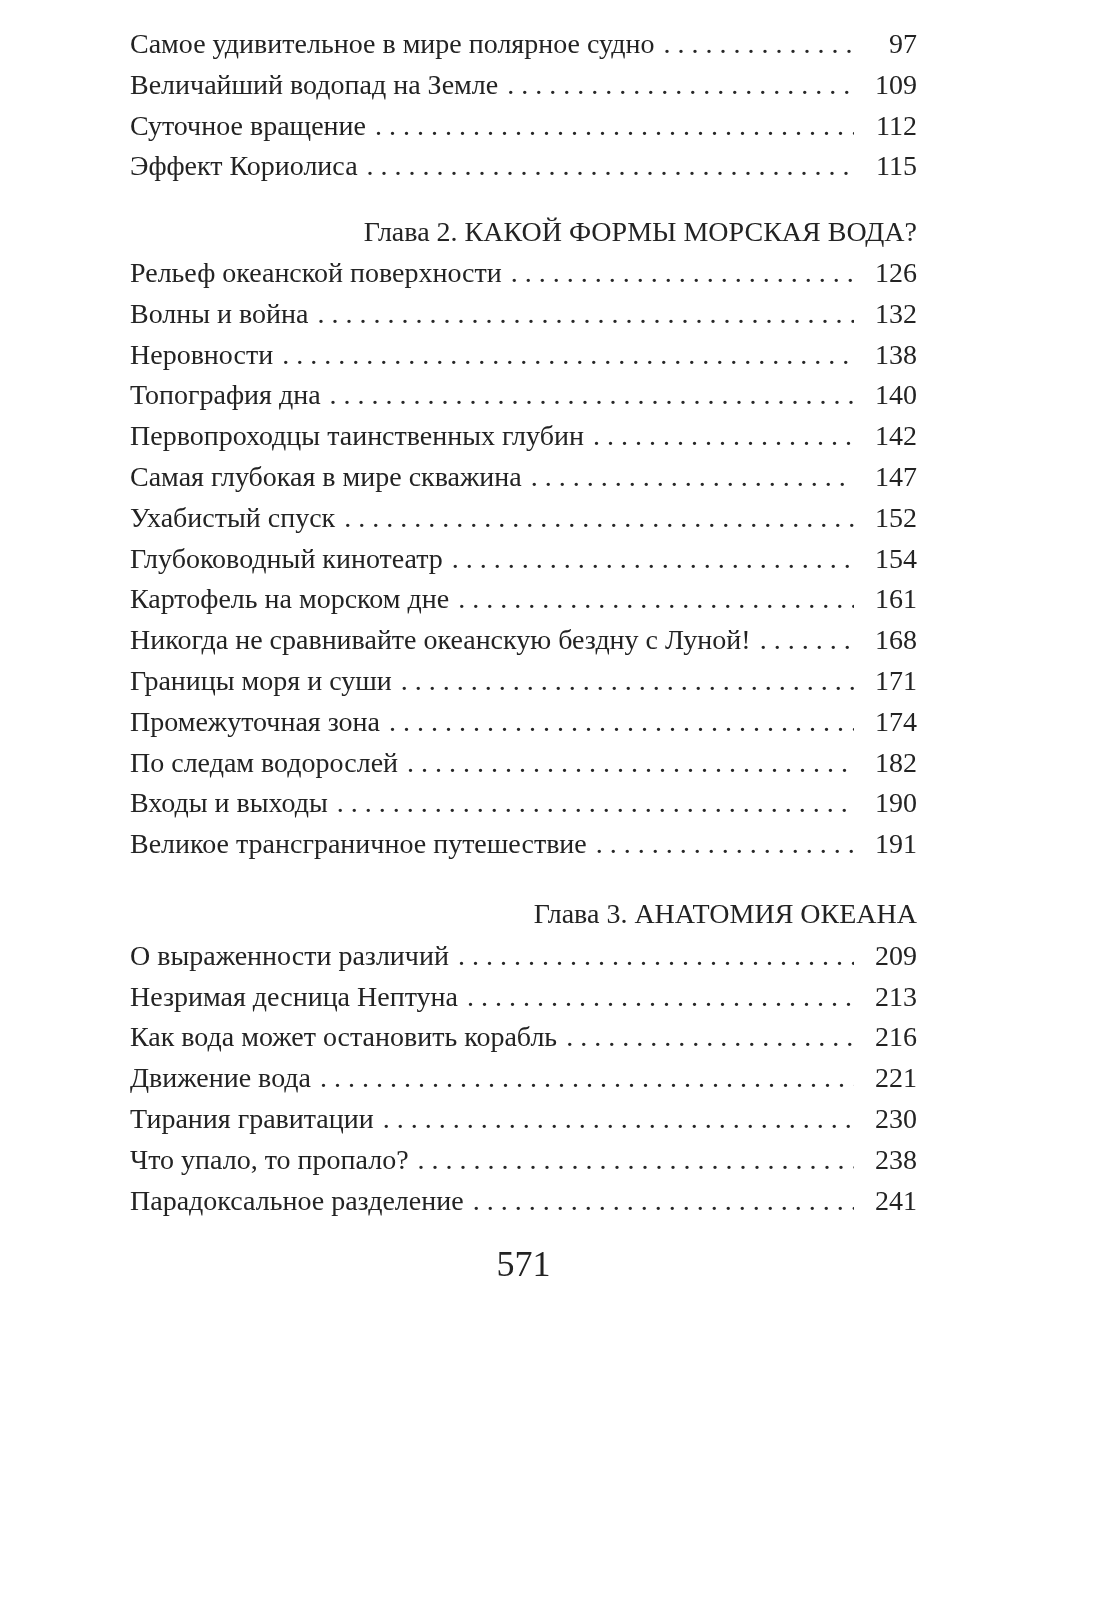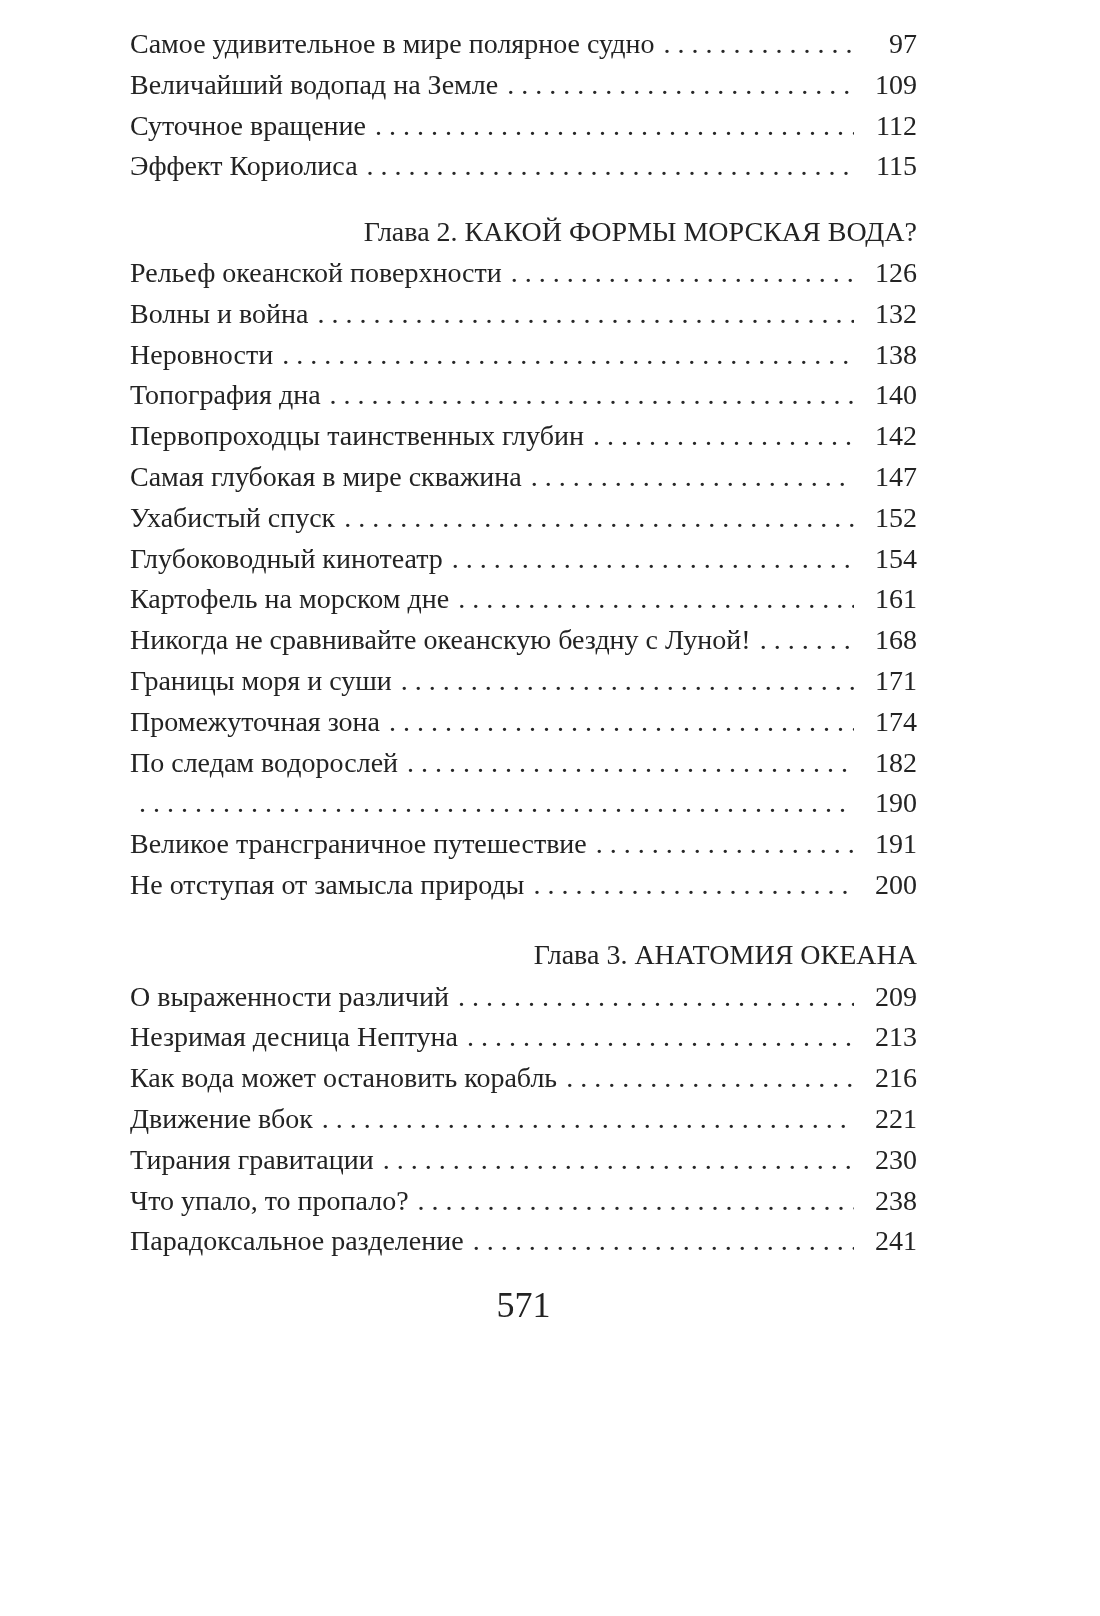--- a/index.html
+++ b/index.html
@@ -177,32 +177,28 @@
     <span class="t">Промежуточная зона</span>
     <span class="dots"></span>
     <span class="num">174</span>
   </div>
             <div class="row">
     <span class="t">По следам водорослей</span>
     <span class="dots"></span>
     <span class="num">182</span>
   </div>
             <div class="row">
+    <span class="t">Входы и выходы</span>
     <span class="dots"></span>
     <span class="num">190</span>
   </div>
             <div class="row">
     <span class="t">Великое трансграничное путешествие</span>
     <span class="dots"></span>
     <span class="num">191</span>
-  </div>
-            <div class="row">
-    <span class="t">Не отступая от замысла природы</span>
-    <span class="dots"></span>
-    <span class="num">200</span>
   </div>
           </div>
   </section>
         <section class="section has-heading">
     <h2 class="section-heading">Глава 3. АНАТОМИЯ ОКЕАНА</h2>
     <div class="rows">
             <div class="row">
     <span class="t">О выраженности различий</span>
     <span class="dots"></span>
     <span class="num">209</span>
@@ -211,21 +207,21 @@
     <span class="t">Незримая десница Нептуна</span>
     <span class="dots"></span>
     <span class="num">213</span>
   </div>
             <div class="row">
     <span class="t">Как вода может остановить корабль</span>
     <span class="dots"></span>
     <span class="num">216</span>
   </div>
             <div class="row">
-    <span class="t">Движение вбок</span>
+    <span class="t">Движение вода</span>
     <span class="dots"></span>
     <span class="num">221</span>
   </div>
             <div class="row">
     <span class="t">Тирания гравитации</span>
     <span class="dots"></span>
     <span class="num">230</span>
   </div>
             <div class="row">
     <span class="t">Что упало, то пропало?</span>

